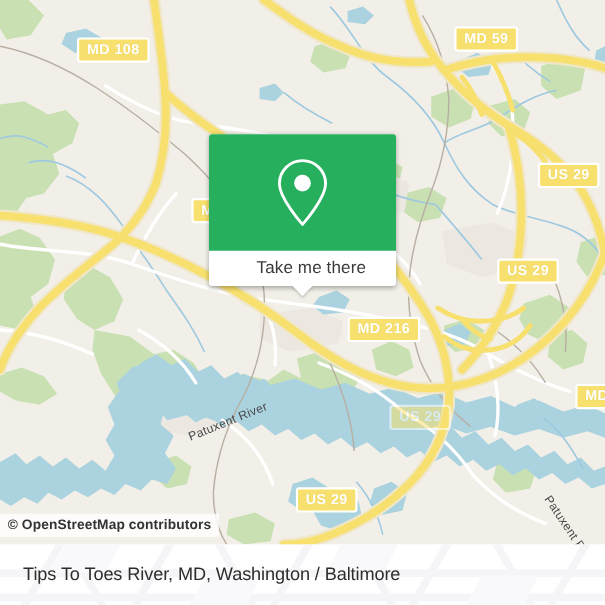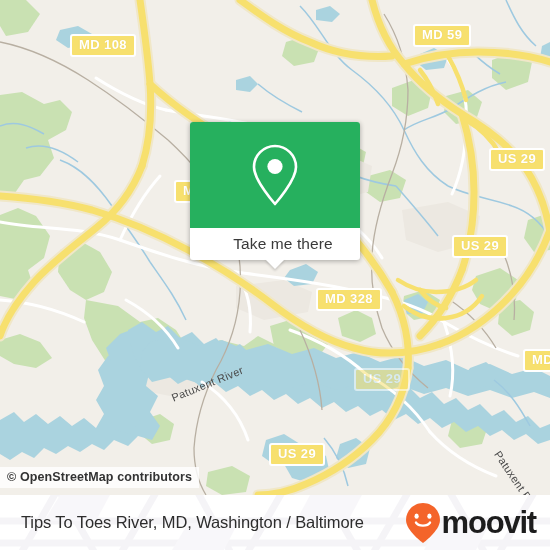--- a/index.html
+++ b/index.html
@@ -355,21 +355,21 @@
         </g>
       </g>
     </svg>
 
     <div id="shields">
         <div class="shield" style="left: 70px; top: 34px;">MD 108</div>
         <div class="shield" style="left: 413px; top: 24px;">MD 59</div>
         <div class="shield" style="left: 489px; top: 148px;">US 29</div>
         <div class="shield" style="left: 452px; top: 235px;">US 29</div>
         <div class="shield" style="left: 174px; top: 180px;">MD</div>
-        <div class="shield" style="left: 316px; top: 288px;">MD 328</div>
+        <div class="shield" style="left: 316px; top: 288px;">MD 216</div>
         <div class="shield" style="left: 523px; top: 349px;">MD 2</div>
         <div class="shield faded" style="left: 354px; top: 368px;">US 29</div>
         <div class="shield" style="left: 269px; top: 443px;">US 29</div>
       </div>
 
     <div id="water-labels">
         <div class="water-label" style="left: 172px; top: 392px; transform: rotate(-22deg); transform-origin: left center;">Patuxent River</div>
         <div class="water-label" style="left: 497px; top: 446px; transform: rotate(56deg); transform-origin: left center;">Patuxent R</div>
       </div>
 
@@ -406,24 +406,15 @@
       <g fill="#f3f1f6">
         <path d="M60,0 L110,0 L96,26 L44,26 Z"></path>
         <path d="M188,28 L238,28 L224,55 L172,55 Z"></path>
         <path d="M310,0 L362,0 L348,26 L296,26 Z"></path>
         <path d="M438,28 L490,28 L476,55 L424,55 Z"></path>
       </g>
     </svg>
 
     <div id="bottom-title">Tips To Toes River, MD, Washington / Baltimore</div>
 
-    <div id="brand">
-      <svg width="36" height="42" viewBox="0 0 36 42">
-        <path d="M18,1 C8.6,1 1,8.6 1,18 C1,28.8 18,41 18,41 C18,41 35,28.8 35,18 C35,8.6 27.4,1 18,1 Z" fill="#f4642a"></path>
-        <ellipse cx="11.6" cy="14.2" rx="2.1" ry="2.6" fill="#ffffff"></ellipse>
-        <ellipse cx="24.4" cy="14.2" rx="2.1" ry="2.6" fill="#ffffff"></ellipse>
-        <path d="M11,20.6 C13.4,24.6 22.6,24.6 25,20.6" fill="none" stroke="#ffffff" stroke-width="2.4" stroke-linecap="round"></path>
-      </svg>
-      <span id="brand-text">moovit</span>
-    </div>
   </div>
 
 </div>
 
 </body></html>

